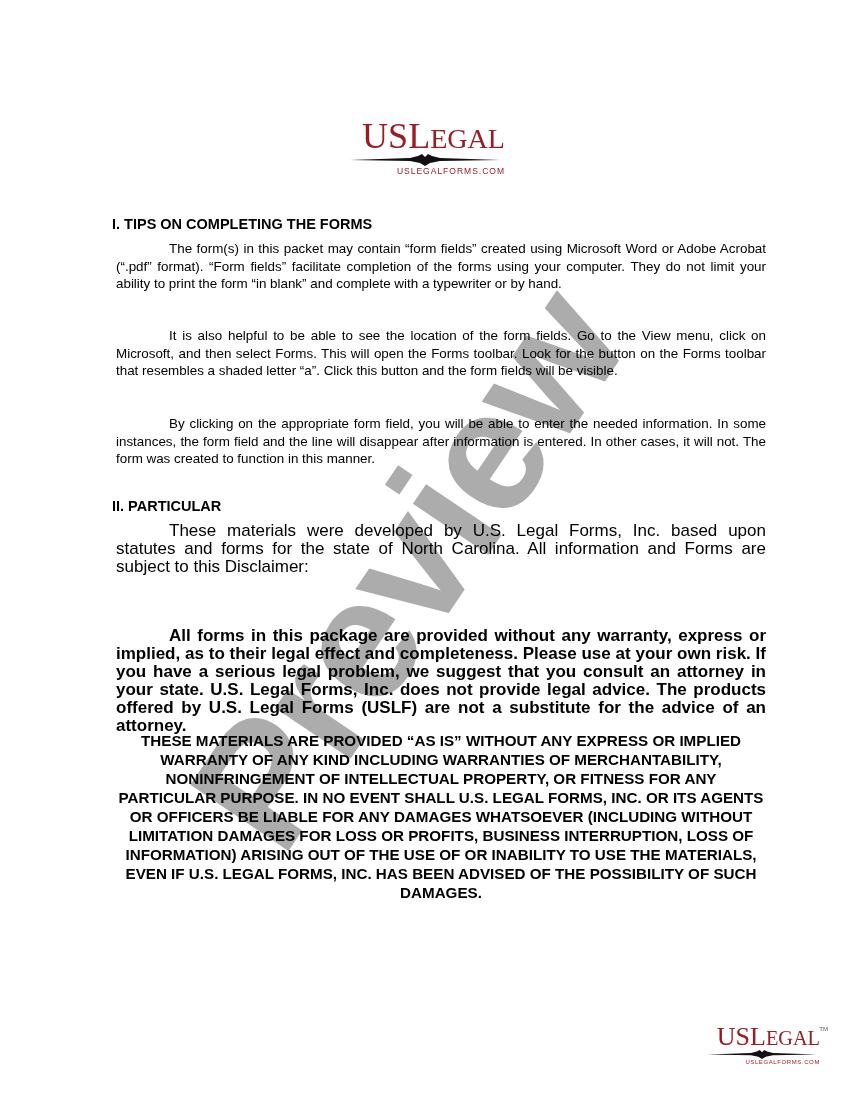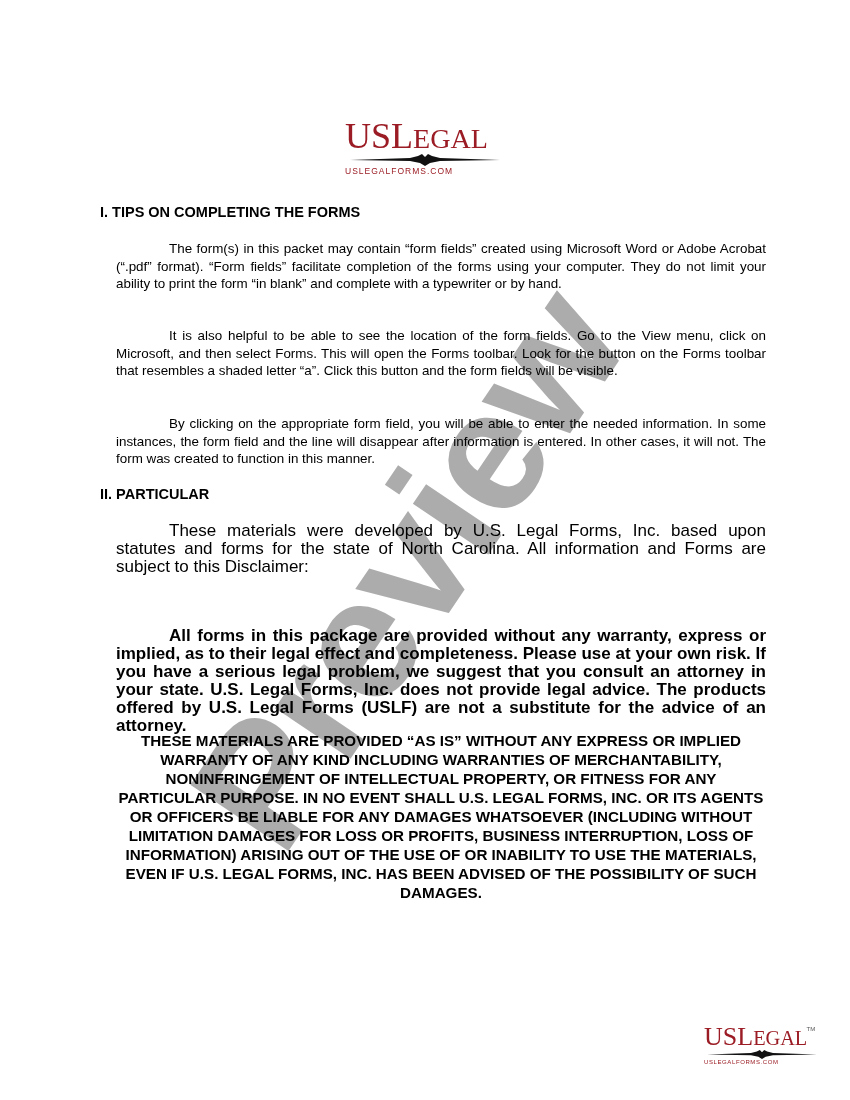--- a/index.html
+++ b/index.html
@@ -1,37 +1,37 @@
 <!DOCTYPE html>
 <html><head>
 <meta charset="utf-8">
 <style>
   html, body { margin: 0; padding: 0; }
   body {
     width: 850px; height: 1100px; background: #ffffff; position: relative; overflow: hidden;
     font-family: "Liberation Sans", sans-serif; color: #000;
   }
-  .logo { position: absolute; text-align: left; }
+  .logo { position: absolute; text-align: right; }
   .logo-top { left: 345px; top: 118px; width: 160px; }
   .logo-bottom { left: 704px; top: 1024px; width: 116px; }
   .logo-word {
     font-family: "Liberation Serif", serif; color: #9b1c24; line-height: 1; letter-spacing: 0px;
     display: inline-block; position: relative;
   }
   .logo-top .logo-word { font-size: 36px; }
   .logo-bottom .logo-word { font-size: 26px; }
   .logo-word .small { font-size: 0.78em; }
   .logo-tm { font-size: 6px; position: absolute; right: -8px; top: 2px; color: #555; font-family: "Liberation Sans", sans-serif; }
   .eagle { display: block; margin: 0 auto; }
   .logo-url { font-family: "Liberation Sans", sans-serif; color: #9b1c24; font-weight: normal; letter-spacing: 1px; }
   .logo-top .logo-url { font-size: 8.5px; margin-top: 0px; }
   .logo-bottom .logo-url { font-size: 6px; letter-spacing: 0.6px; }
 
   .content { position: absolute; left: 100px; top: 200px; width: 650px; }
-  h2 { font-size: 14.5px; font-weight: bold; margin: 0; position: absolute; left: 0; }
+  h2 { font-size: 14.5px; font-weight: bold; margin: 12px; position: absolute; left: 0; }
   p { margin: 0; position: absolute; left: 16px; width: 650px; text-align: justify; text-indent: 53px; }
   .p13 { font-size: 13.4px; line-height: 17.6px; }
   .p15 { font-size: 17px; line-height: 18px; }
   .bold { font-weight: bold; margin-top: 28px; }
   .caps { text-indent: 0; text-align: center; font-weight: bold; font-size: 15.2px; line-height: 19px; }
 
   .watermark {
     position: absolute; left: 95px; top: 470px; font-family: "Liberation Sans", sans-serif;
     font-weight: bold; font-size: 172px; color: rgba(140,140,140,0.72); transform: rotate(-56deg);
     transform-origin: center center; white-space: nowrap; pointer-events: none; letter-spacing: -4px;

